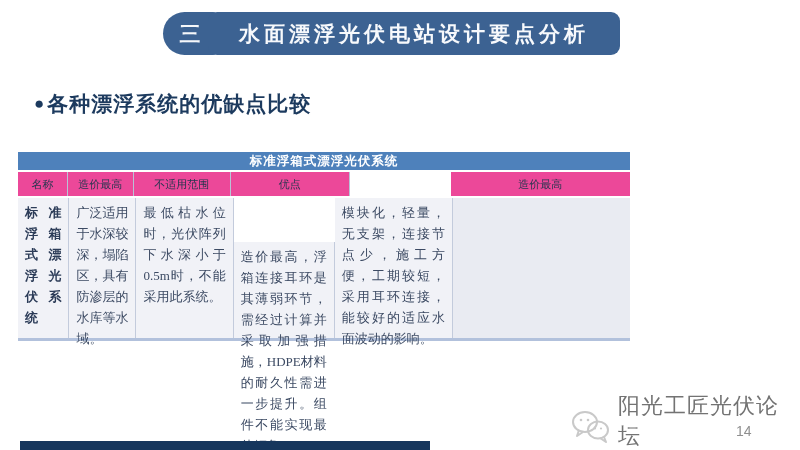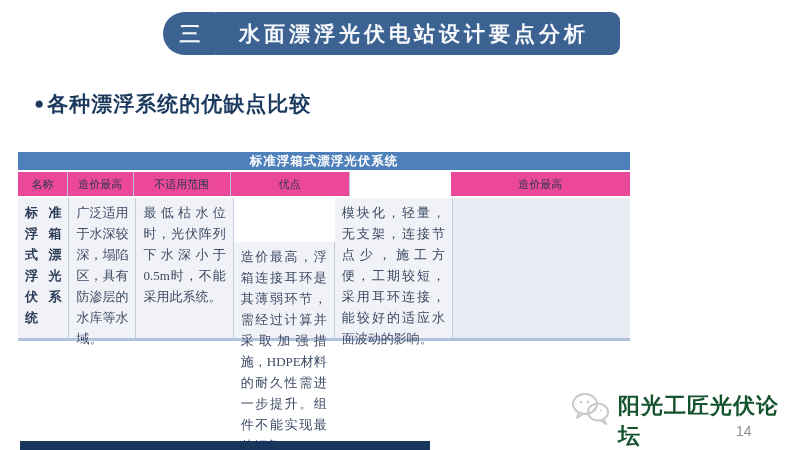--- a/index.html
+++ b/index.html
@@ -58,24 +58,23 @@
     border-right:1px solid #c3cbdc;box-sizing:border-box;
   }
   .body-cell:last-child{border-right:none;background:#e9ebf2;}
   .cell-name{font-weight:bold;color:#2c3c58;}
   .w1{width:62px;} .w2{width:82px;} .w3{width:121px;}
   .w4{width:148px;} .w5{width:126px;margin-top:44px;} .w6{width:224px;}
 
   
   .watermark{
     position:absolute;left:570px;top:391px;
-    display:flex;align-items:flex-start;
-    color:#14532d;font-size:22px;letter-spacing:1px;
+    display:flex;align-items:flex-end;
+    color:#737373;font-size:22px;letter-spacing:1px;
     font-family:"Liberation Sans","DejaVu Sans",sans-serif;
-    font-weight:bold;
   }
   .watermark .logo{margin-right:6px;}
   .page-number{
     position:absolute;left:736px;top:423px;
     color:#8f8f8f;font-size:14px;
     font-family:"Liberation Sans","DejaVu Sans",sans-serif;
   }
 
   
   .bottom-bar{

